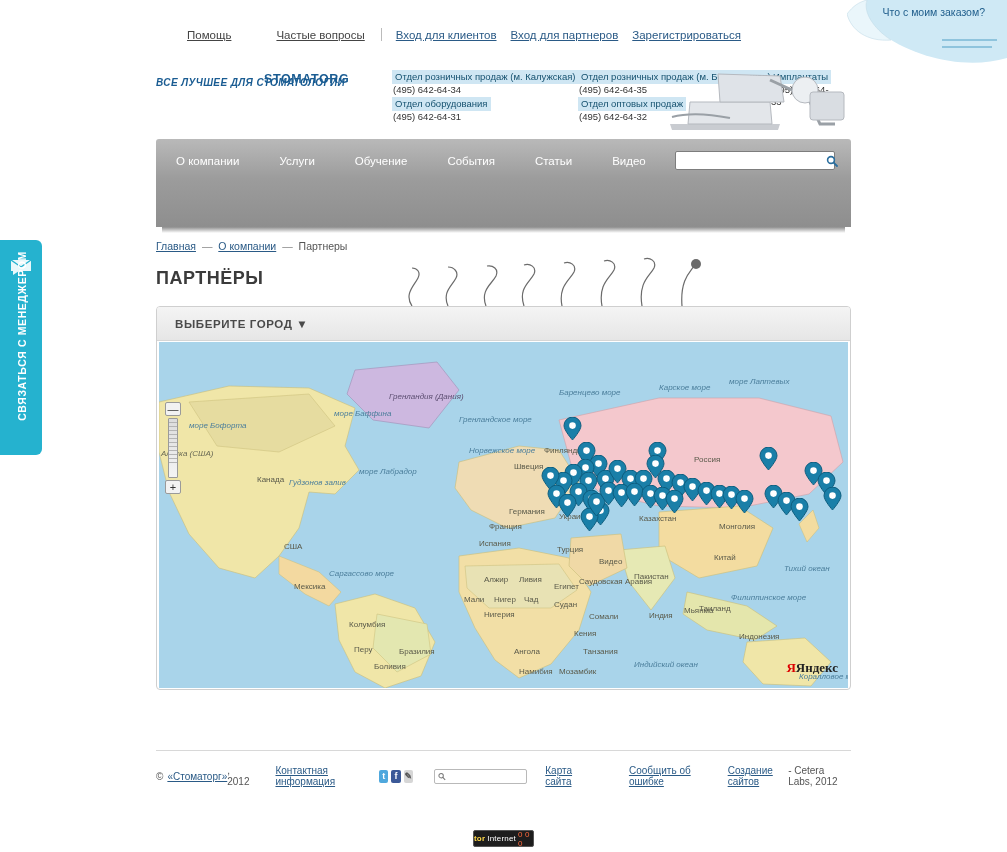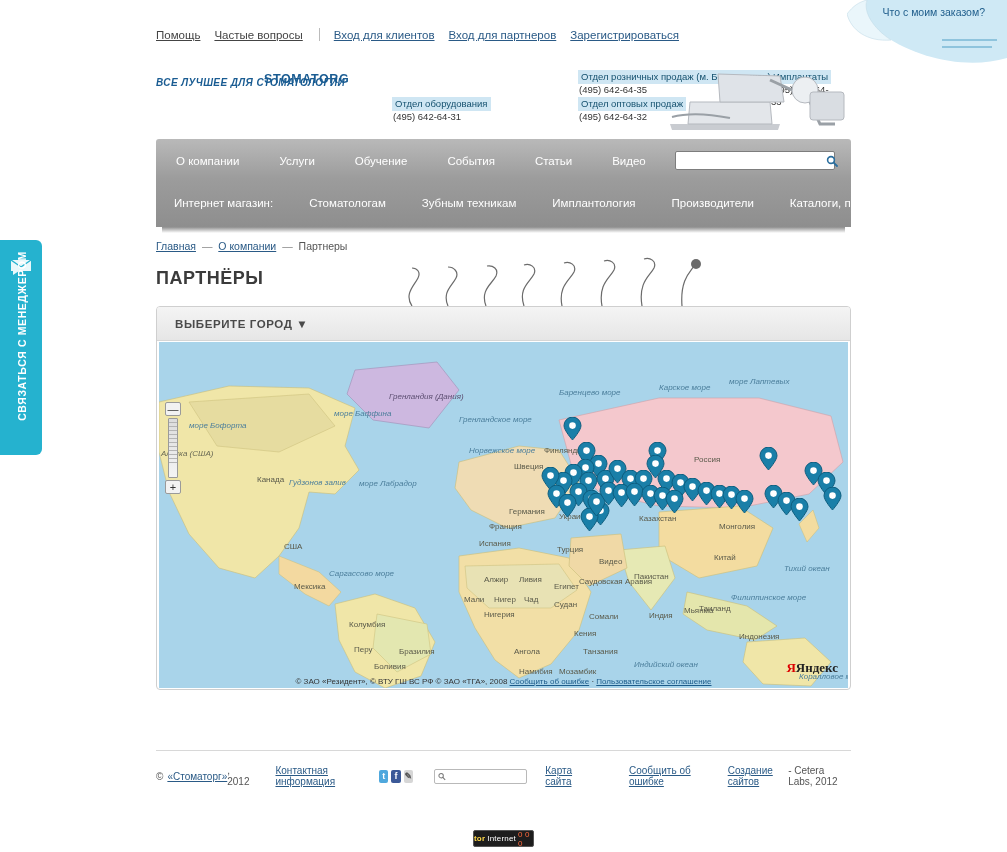--- a/index.html
+++ b/index.html
@@ -14,21 +14,21 @@
   }
   .page { position: relative; width: 1007px; height: 852px; }
 
   
   .toplinks {
     position: absolute; left: 156px; top: 28px;
     display: flex; align-items: center; gap: 0;
     font-size: 11.5px;
   }
   .toplinks a { color: #2a5a86; text-decoration: underline; margin-right: 14px; }
-  .toplinks a.plain { color: #444; }
+  .toplinks a.plain { color: #444; margin-left: 31px; }
   .toplinks .sep {
     display: inline-block; width: 1px; height: 13px;
     background: #bbb; margin: 0 14px 0 2px;
   }
 
   
   .curl { position: absolute; right: 0; top: 0; width: 160px; height: 70px; }
   .curl-label {
     position: absolute; right: 22px; top: 6px;
     font-size: 10.5px; color: #1f5d8b; white-space: nowrap;
@@ -243,20 +243,24 @@
     <a>Вход для партнеров</a>
     <a>Зарегистрироваться</a>
   </div>
 
   <div class="logo">
     <div class="logo-lat">STOMATORG</div>
     <div class="logo-sub">ВСЕ ЛУЧШЕЕ ДЛЯ СТОМАТОЛОГИИ</div>
   </div>
 
   <div class="contacts">
+    <div class="cblock c1">
+      <span class="ctitle">Отдел розничных продаж (м. Калужская)</span>
+      <div class="cphone">(495) 642-64-34</div>
+    </div>
     <div class="cblock c2">
       <span class="ctitle">Отдел оборудования</span>
       <div class="cphone">(495) 642-64-31</div>
     </div>
     <div class="cblock c3">
       <span class="ctitle">Отдел розничных продаж (м. Белорусская)</span>
       <div class="cphone">(495) 642-64-35</div>
     </div>
     <div class="cblock c4">
       <span class="ctitle">Отдел оптовых продаж</span>
@@ -292,29 +296,20 @@
       <div class="search">
         <input type="text" placeholder="" style="">
         <span class="sbtn">
           <svg width="12" height="12" viewBox="0 0 12 12">
             <circle cx="5" cy="5" r="3.4" fill="none" stroke="#2a6e9e" stroke-width="1.6"></circle>
             <path d="M7.6 7.6 L11 11" stroke="#2a6e9e" stroke-width="1.8" stroke-linecap="round"></path>
           </svg>
         </span>
       </div>
     </div>
-    <div class="navrow navrow2">
-      <a>Интернет магазин:</a>
-      <a>Стоматологам</a>
-      <a>Зубным техникам</a>
-      <a>Имплантология</a>
-      <a>Производители</a>
-      <a>Каталоги, прайс-листы, сертификаты</a>
-
-    </div>
   </div>
 
   <div class="crumbs">
     <a>Главная</a>
     <span class="sep">—</span>
     <a>О компании</a>
     <span class="sep">—</span>
     <span>Партнеры</span>
   </div>
 
@@ -379,21 +374,21 @@
         <div class="sea-label" style="left:570px;top:35px;">море Лаптевых</div>
         <div class="sea-label" style="left:500px;top:41px;">Карское море</div>
         <div class="sea-label" style="left:400px;top:46px;">Баренцево море</div>
         <div class="sea-label" style="left:230px;top:50px;color:#5d4f72;">Гренландия (Дания)</div>
         <div class="sea-label" style="left:175px;top:67px;">море Баффина</div>
         <div class="sea-label" style="left:300px;top:73px;">Гренландское море</div>
         <div class="sea-label" style="left:30px;top:79px;">море Бофорта</div>
         <div class="sea-label" style="left:310px;top:104px;">Норвежское море</div>
         <div class="sea-label" style="left:2px;top:107px;color:#6a6a55;">Аляска (США)</div>
         <div class="sea-label" style="left:130px;top:136px;">Гудзонов залив</div>
-        <div class="sea-label" style="left:200px;top:137px;">море Лабрадор</div>
+        <div class="sea-label" style="left:200px;top:125px;">море Лабрадор</div>
         <div class="country-label" style="left:98px;top:133px;">Канада</div>
         <div class="sea-label" style="left:170px;top:227px;">Саргассово море</div>
         <div class="sea-label" style="left:625px;top:222px;">Тихий океан</div>
         <div class="sea-label" style="left:560px;top:251px;padding-left:12px;">Филиппинское море</div>
         <div class="sea-label" style="left:475px;top:318px;">Индийский океан</div>
         <div class="sea-label" style="left:640px;top:330px;">Коралловое море</div>
       </div>
 
       <div>
         <div class="country-label" style="left:385px;top:104px;">Финляндия</div>
@@ -696,26 +691,20 @@
             </svg>
           </div>
           <div class="pin" style="left: 506px; top: 148px;">
             <svg width="19" height="24" viewBox="0 0 19 24">
               <path d="M9.5 23 C9.5 23 1 13.5 1 8.6 A8.5 8.5 0 0 1 18 8.6 C18 13.5 9.5 23 9.5 23 Z" fill="#1a7fa8" stroke="#0d5d7e" stroke-width="1"></path>
               <circle cx="9.5" cy="8.6" r="3.3" fill="#ffffff"></circle>
             </svg>
           </div>
         </div>
 
-      <div class="map-attr">
-        <span>© ЗАО «Резидент», © ВТУ ГШ ВС РФ © ЗАО «ТГА», 2008</span>
-        <a>Сообщить об ошибке</a>
-        <span> · </span>
-        <a>Пользовательское соглашение</a>
-      </div>
       <div class="ymark"><b>Я</b><span>Яндекс</span></div>
     </div>
   </div>
 
   <div class="callout">
     <div class="cicon">
       <svg width="24" height="18" viewBox="0 0 24 18">
         <path d="M2 2 H22 V13 H10 L4 17 V13 H2 Z" fill="#ffffff" opacity=".9"></path>
         <path d="M2 2 L12 9 L22 2" fill="none" stroke="#25b2cf" stroke-width="1.4"></path>
       </svg>

